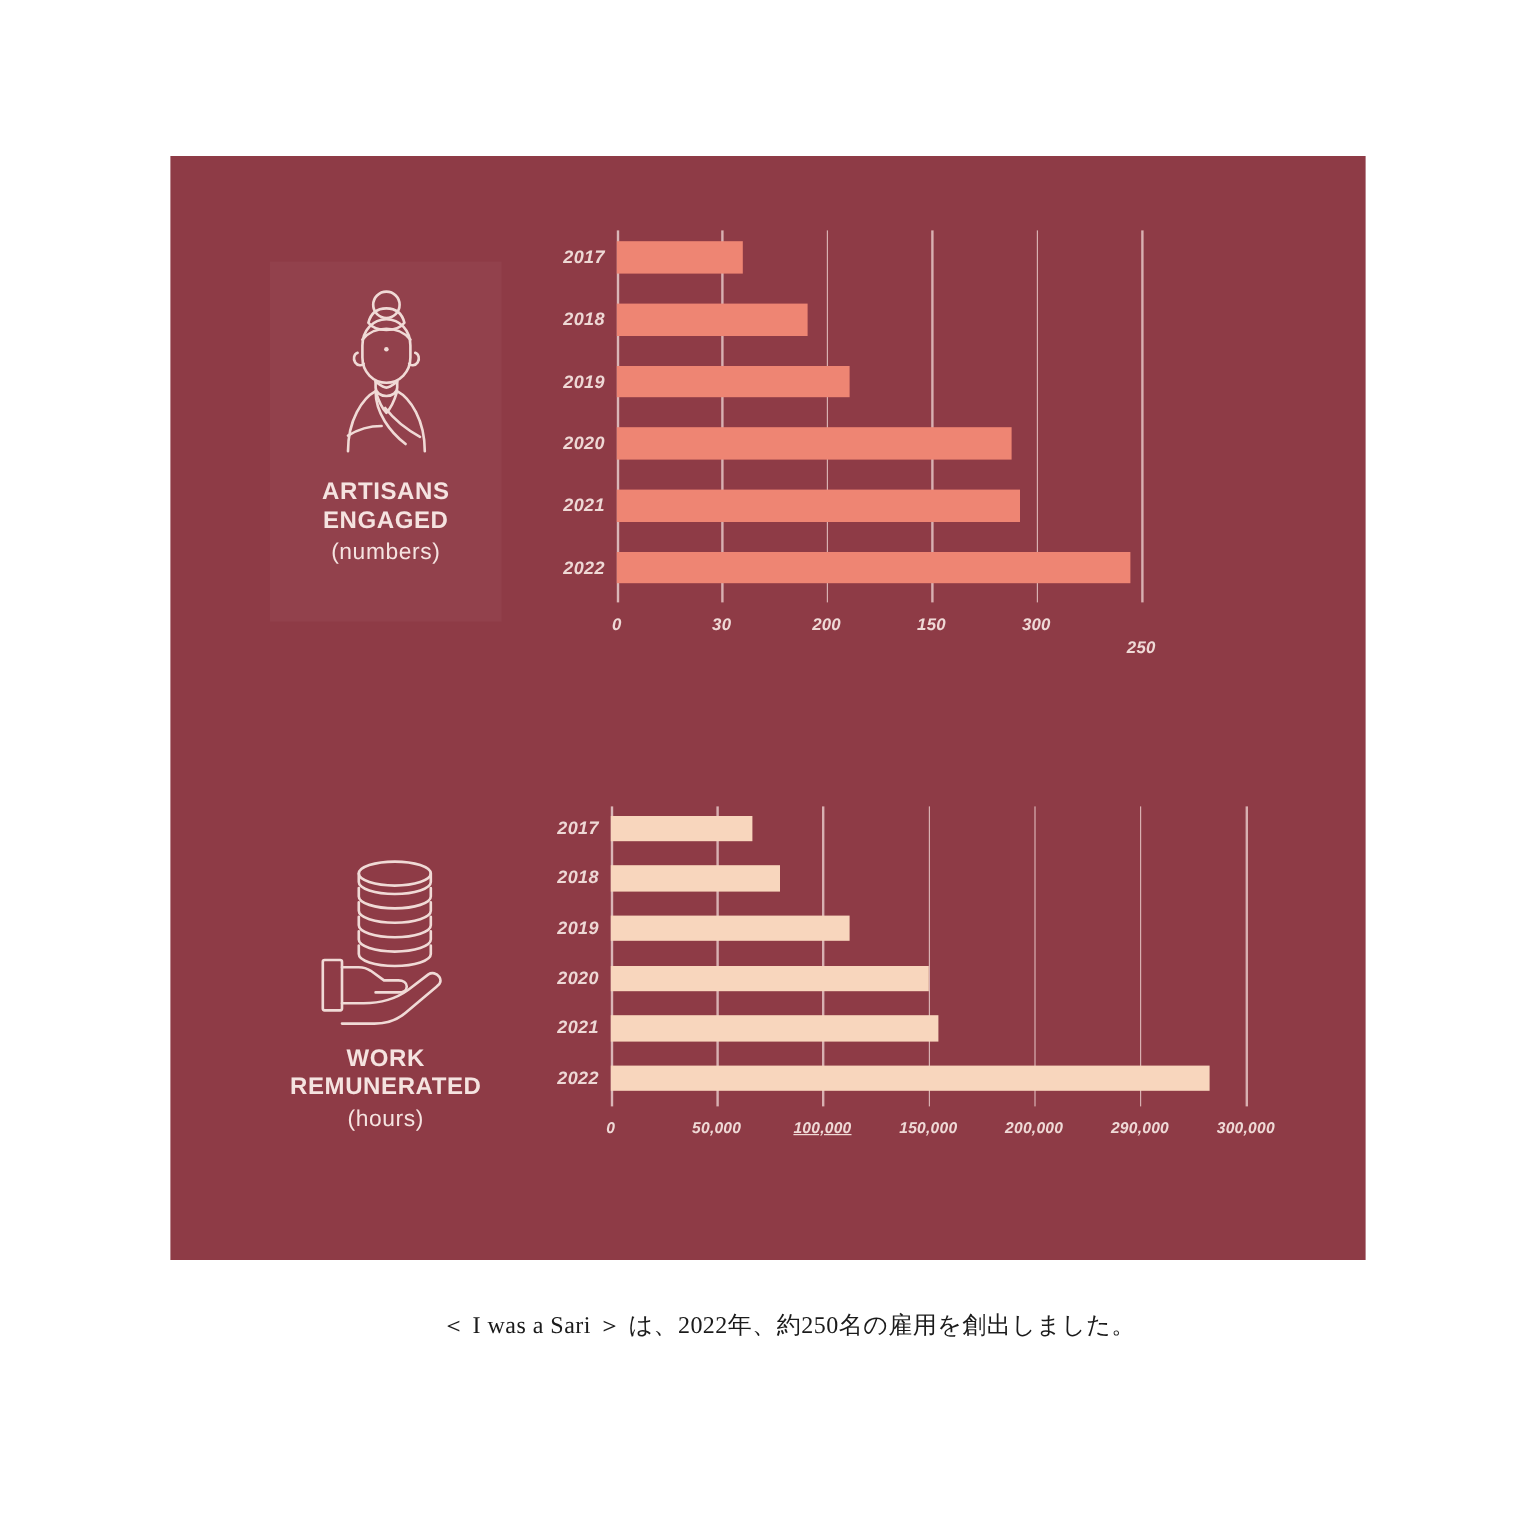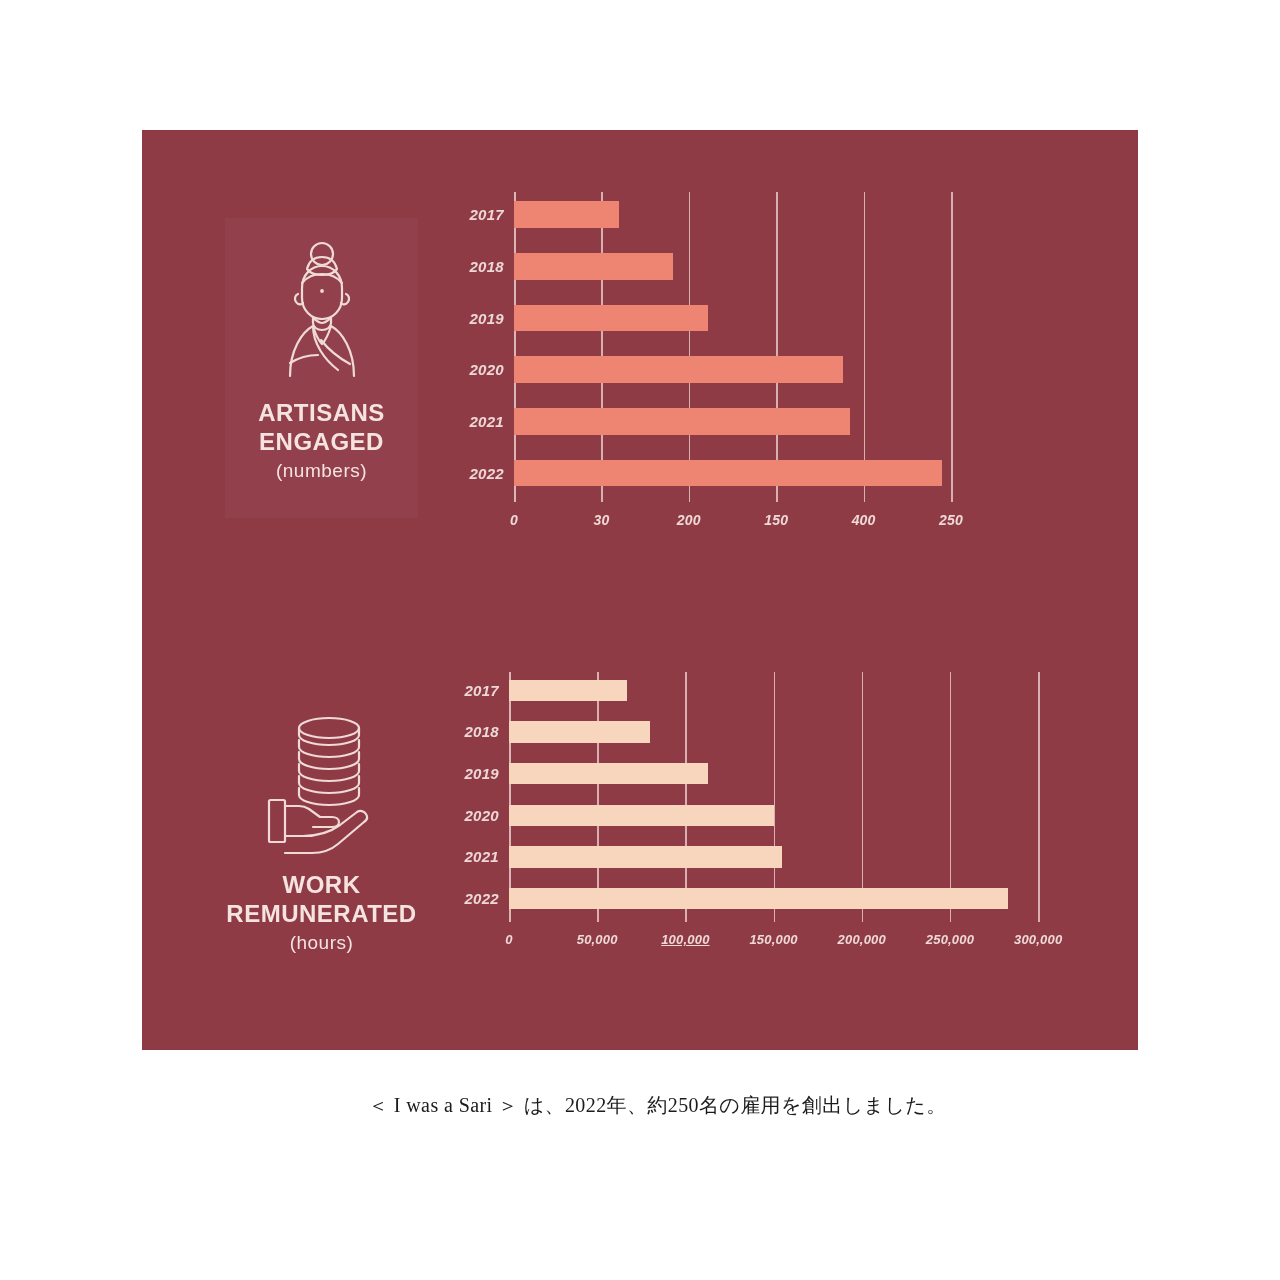--- a/index.html
+++ b/index.html
@@ -60,21 +60,21 @@
     display: block;
   }
   .icon-caption {
     margin-top: 12px;
     text-align: center;
     color: #F5E3E0;
     letter-spacing: 0.5px;
   }
   .cap-main {
     display: block;
-    font-size: 24px;
+    font-size: 20px;
     font-weight: 700;
     line-height: 1.22;
   }
   .cap-sub {
     display: block;
     font-size: 19px;
     font-weight: 400;
     line-height: 1.3;
     margin-top: 2px;
   }
@@ -228,22 +228,22 @@
           <div class="bar-row" style="top: 86.3333%; height: 8.66667%;">
             <span class="bar-label">2022</span>
             <div class="bar" title="2022: 245" style="width: 93.5115%;"></div>
           </div>
         </div>
       <div class="tick-row">
           <span class="tick" style="left: 0%;">0</span>
           <span class="tick" style="left: 19.084%;">30</span>
           <span class="tick" style="left: 38.1679%;">200</span>
           <span class="tick" style="left: 57.2519%;">150</span>
-          <span class="tick" style="left: 76.3359%;">400</span>
-          <span class="tick" style="left: 95.4198%;">250</span>
+          <span class="tick" style="left: 76.3359%;">300</span>
+          <span class="tick" style="left: 95.4198%; margin-top: 19px;">250</span>
         </div>
     </div>
 
   </div>
 
   <div class="stat-block" id="stat-block-work">
 
     <div class="icon-card" id="icon-card-work">
       <svg class="icon-art" viewBox="0 0 130 150" fill="none" stroke="#F0DAD6" stroke-width="2.2" stroke-linecap="round" stroke-linejoin="round">
         <ellipse cx="72" cy="20" rx="30" ry="10"></ellipse>
@@ -297,21 +297,21 @@
             <span class="bar-label">2022</span>
             <div class="bar peach" title="2022: 283000" style="width: 92.7869%;"></div>
           </div>
         </div>
       <div class="tick-row">
           <span class="tick" style="left: 0%;">0</span>
           <span class="tick" style="left: 16.3934%;">50,000</span>
           <span class="tick" style="left: 32.7869%; text-decoration: underline;">100,000</span>
           <span class="tick" style="left: 49.1803%;">150,000</span>
           <span class="tick" style="left: 65.5738%; text-align: center;">200,000</span>
-          <span class="tick" style="left: 81.9672%;">250,000</span>
+          <span class="tick" style="left: 81.9672%;">290,000</span>
           <span class="tick" style="left: 98.3607%;">300,000</span>
         </div>
     </div>
 
   </div>
 
 </div>
 
 <div id="caption-block">
   <p class="caption-line">＜ I was a Sari ＞ は、2022年、約250名の雇用を創出しました。</p>

